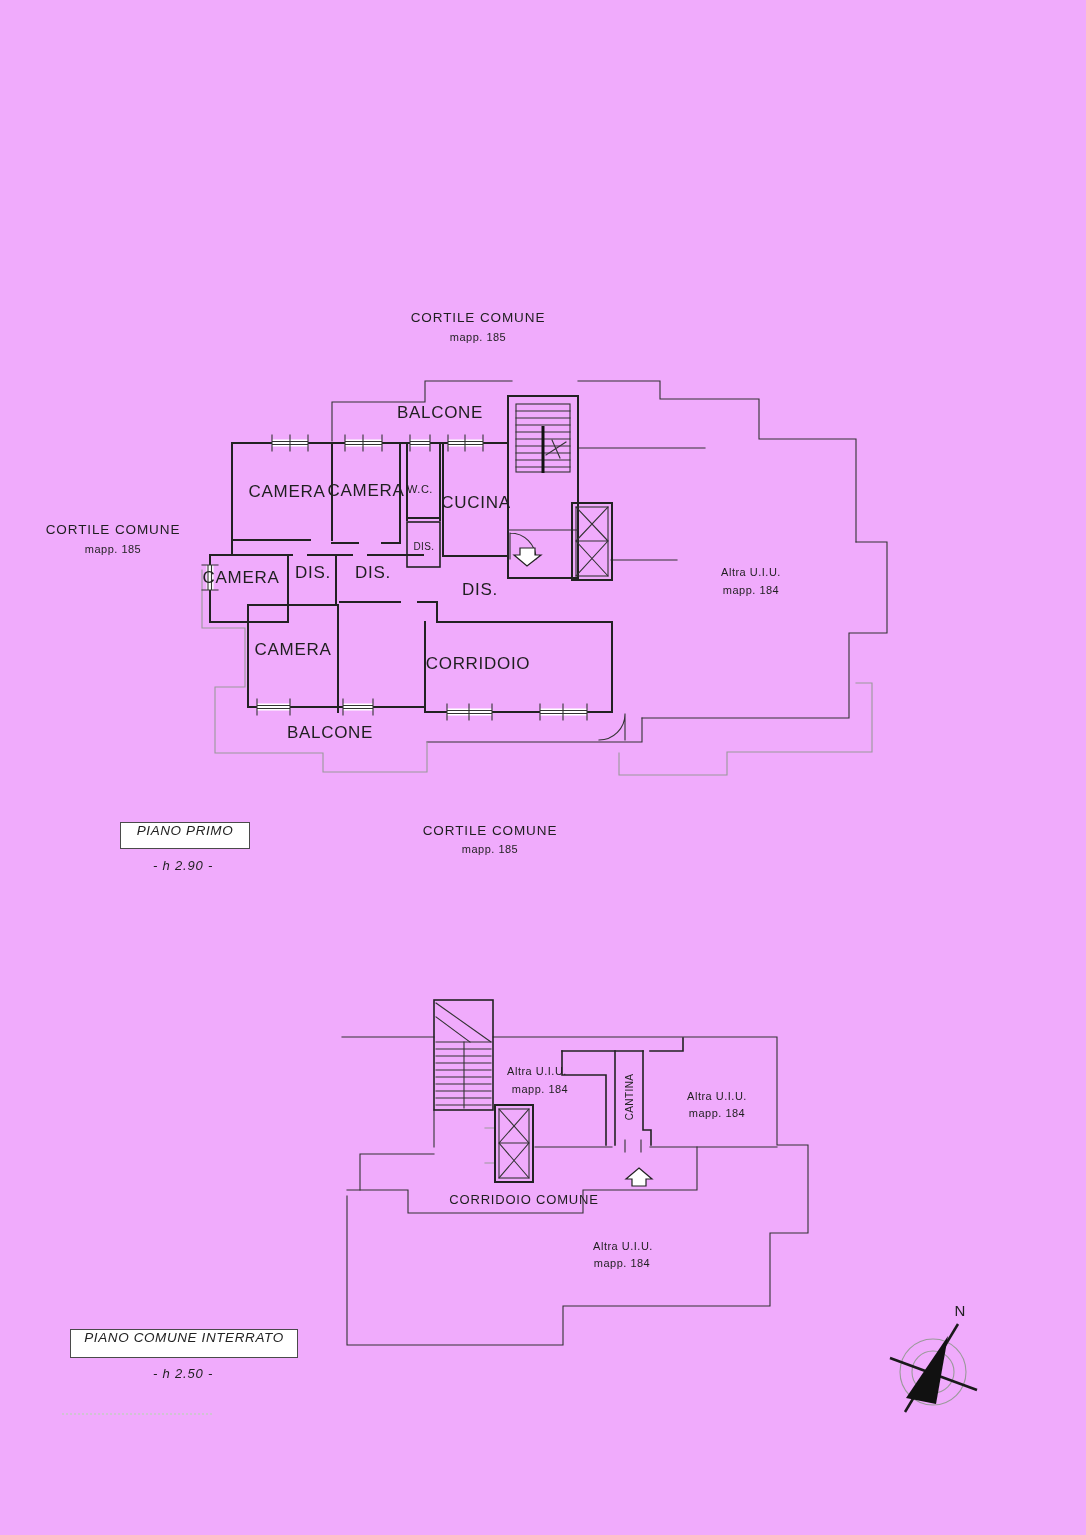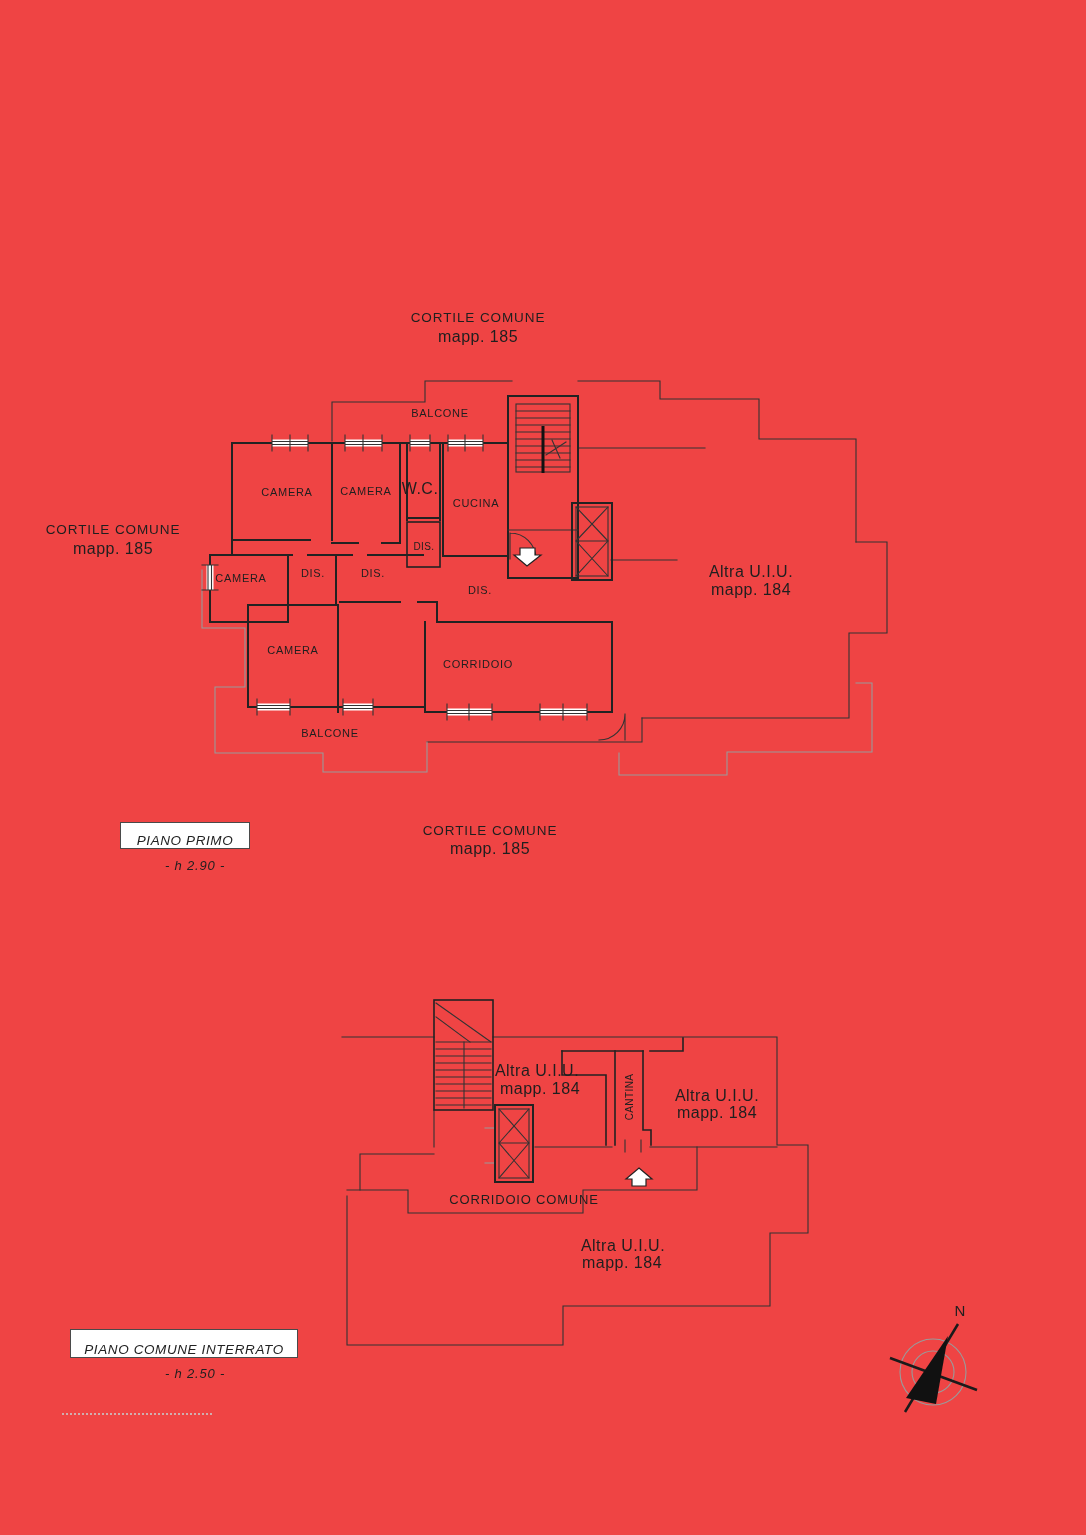--- a/index.html
+++ b/index.html
@@ -1,35 +1,35 @@
 <!DOCTYPE html>
 <html><head>
 <meta charset="utf-8">
 <style>
   html,body{margin:0;padding:0;background:#fff;}
   #sheet{
-    position:relative;width:1086px;height:1535px;background:#ef4444;
+    position:relative;width:1086px;height:1535px;background:#f0abfc;
     font-family:"Liberation Sans", sans-serif;color:#1f1f1f;overflow:hidden;
   }
   svg{position:absolute;left:0;top:0;}
   .lbl{
     position:absolute;transform:translate(-50%,-50%);
     white-space:nowrap;text-align:center;color:#1f1f1f;line-height:1.1;
   }
   .s14{font-size:13.5px;letter-spacing:0.9px;}
-  .s11{font-size:16px;letter-spacing:0.5px;}
-  .s11b{font-size:11px;letter-spacing:0.7px;}
+  .s11{font-size:11px;letter-spacing:0.5px;}
+  .s11b{font-size:17px;letter-spacing:0.7px;}
   .s10{font-size:10px;letter-spacing:0.4px;}
   .s13{font-size:13px;letter-spacing:0.8px;}
   .s15{font-size:15px;}
-  .it{font-style:italic;margin-left:12px;}
+  .it{font-style:italic;}
   .rot{transform:translate(-50%,-50%) rotate(-90deg);}
   .tag{
     position:absolute;border:1.3px solid #4a4a4a;background:#fff;
-    display:flex;align-items:flex-end;justify-content:center;
+    display:flex;align-items:flex-start;justify-content:center;
     font-style:italic;font-size:13.5px;letter-spacing:0.6px;color:#222;
   }
   .specks{
     position:absolute;left:62px;top:1413px;width:150px;height:0;
     border-top:2px dotted #c9c9c9;opacity:.8;
   }
   
   .w{stroke:#222;stroke-width:2;fill:none;stroke-linecap:square;}
   .p{stroke:#222;stroke-width:1.6;fill:none;stroke-linecap:square;}
   .t{stroke:#333;stroke-width:1.1;fill:none;stroke-linecap:square;}

